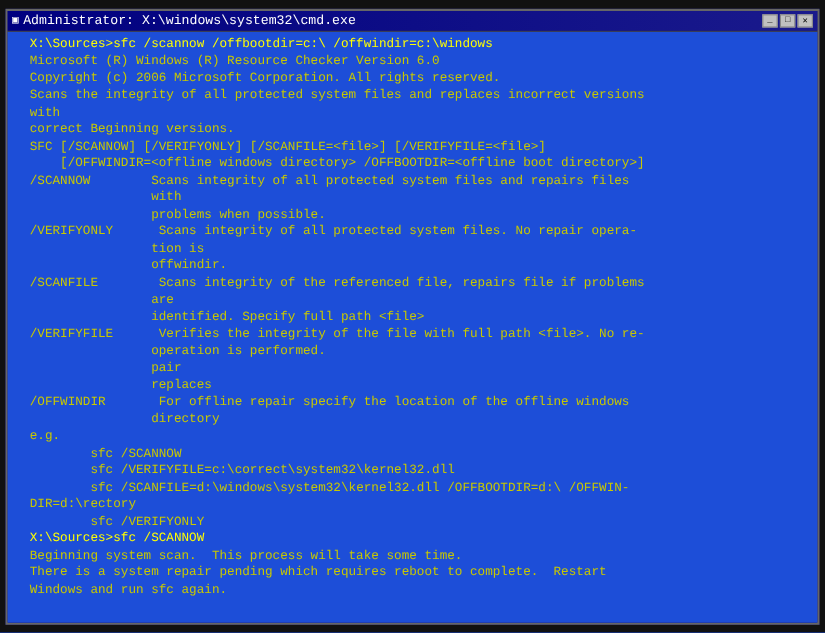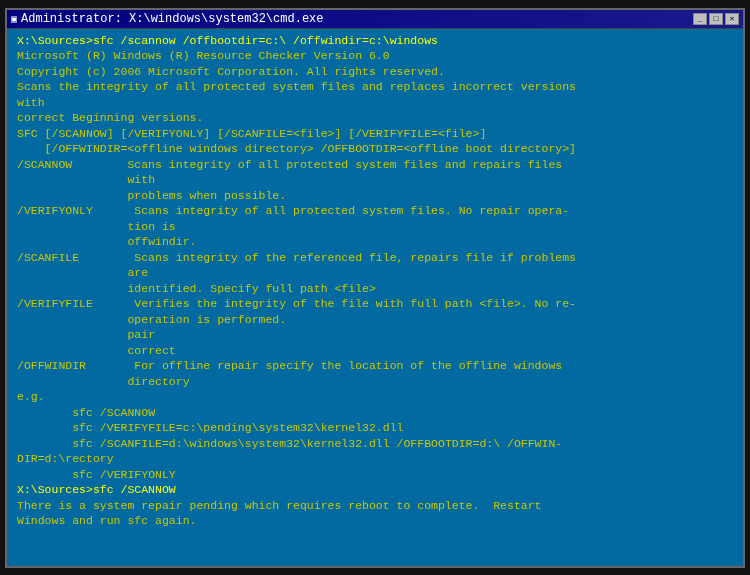--- a/index.html
+++ b/index.html
@@ -46,25 +46,25 @@
       height: 12px;
       font-size: 8px;
       display: flex;
       align-items: center;
       justify-content: center;
       cursor: pointer;
       color: #000;
     }
     .console-area {
       flex: 1;
-      background: #0369a1;
+      background: #1d4ed8;
       color: #c8c800;
       font-size: 11.5px;
       line-height: 1.35;
-      padding: 4px 10px;
+      padding: 4px 20px;
       overflow: hidden;
     }
     .line {
       white-space: pre-wrap;
       word-break: break-all;
     }
     .bright { color: #ffff00; }
     .normal { color: #c8c800; }
   </style>
 </head>
@@ -100,31 +100,32 @@
       <div class="line normal">                problems when possible.</div>
       <div class="line normal">/VERIFYONLY      Scans integrity of all protected system files. No repair opera-</div>
       <div class="line normal">                tion is</div>
       <div class="line normal">                offwindir.</div>
       <div class="line normal">/SCANFILE        Scans integrity of the referenced file, repairs file if problems</div>
       <div class="line normal">                are</div>
       <div class="line normal">                identified. Specify full path &lt;file&gt;</div>
       <div class="line normal">/VERIFYFILE      Verifies the integrity of the file with full path &lt;file&gt;. No re-</div>
       <div class="line normal">                operation is performed.</div>
       <div class="line normal">                pair</div>
-      <div class="line normal">                correct</div>
+      <div class="line normal">                replaces</div>
       <div class="line normal">/OFFWINDIR       For offline repair specify the location of the offline windows</div>
       <div class="line normal">                directory</div>
       <div class="line normal"></div>
       <div class="line normal">e.g.</div>
       <div class="line normal"></div>
       <div class="line normal">        sfc /SCANNOW</div>
-      <div class="line normal">        sfc /VERIFYFILE=c:\pending\system32\kernel32.dll</div>
+      <div class="line normal">        sfc /VERIFYFILE=c:\correct\system32\kernel32.dll</div>
       <div class="line normal">        sfc /SCANFILE=d:\windows\system32\kernel32.dll /OFFBOOTDIR=d:\ /OFFWIN-</div>
       <div class="line normal">DIR=d:\rectory</div>
       <div class="line normal">        sfc /VERIFYONLY</div>
       <div class="line normal"></div>
       <div class="line bright">X:\Sources&gt;sfc /SCANNOW</div>
       <div class="line normal"></div>
+      <div class="line normal">Beginning system scan.  This process will take some time.</div>
       <div class="line normal"></div>
       <div class="line normal">There is a system repair pending which requires reboot to complete.  Restart</div>
       <div class="line normal">Windows and run sfc again.</div>
     </div>
 </div>
 
 </body></html>

